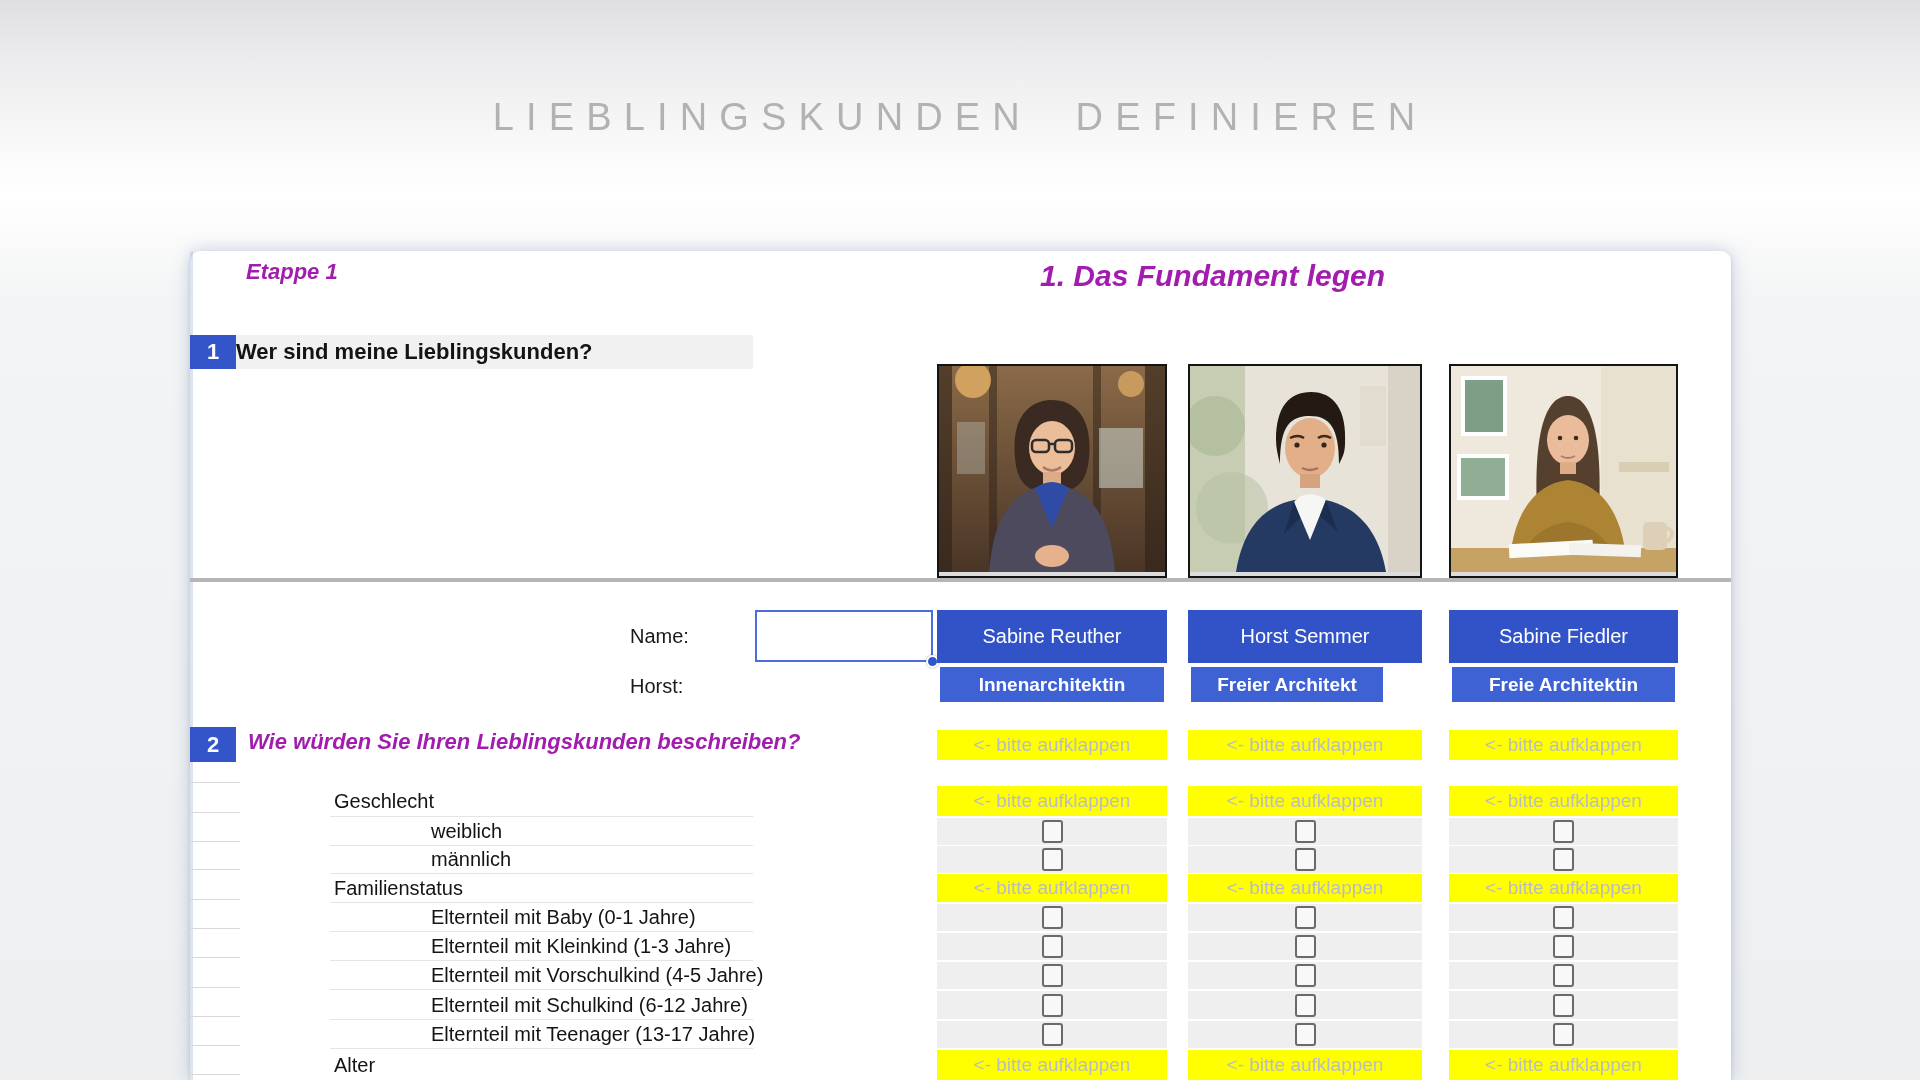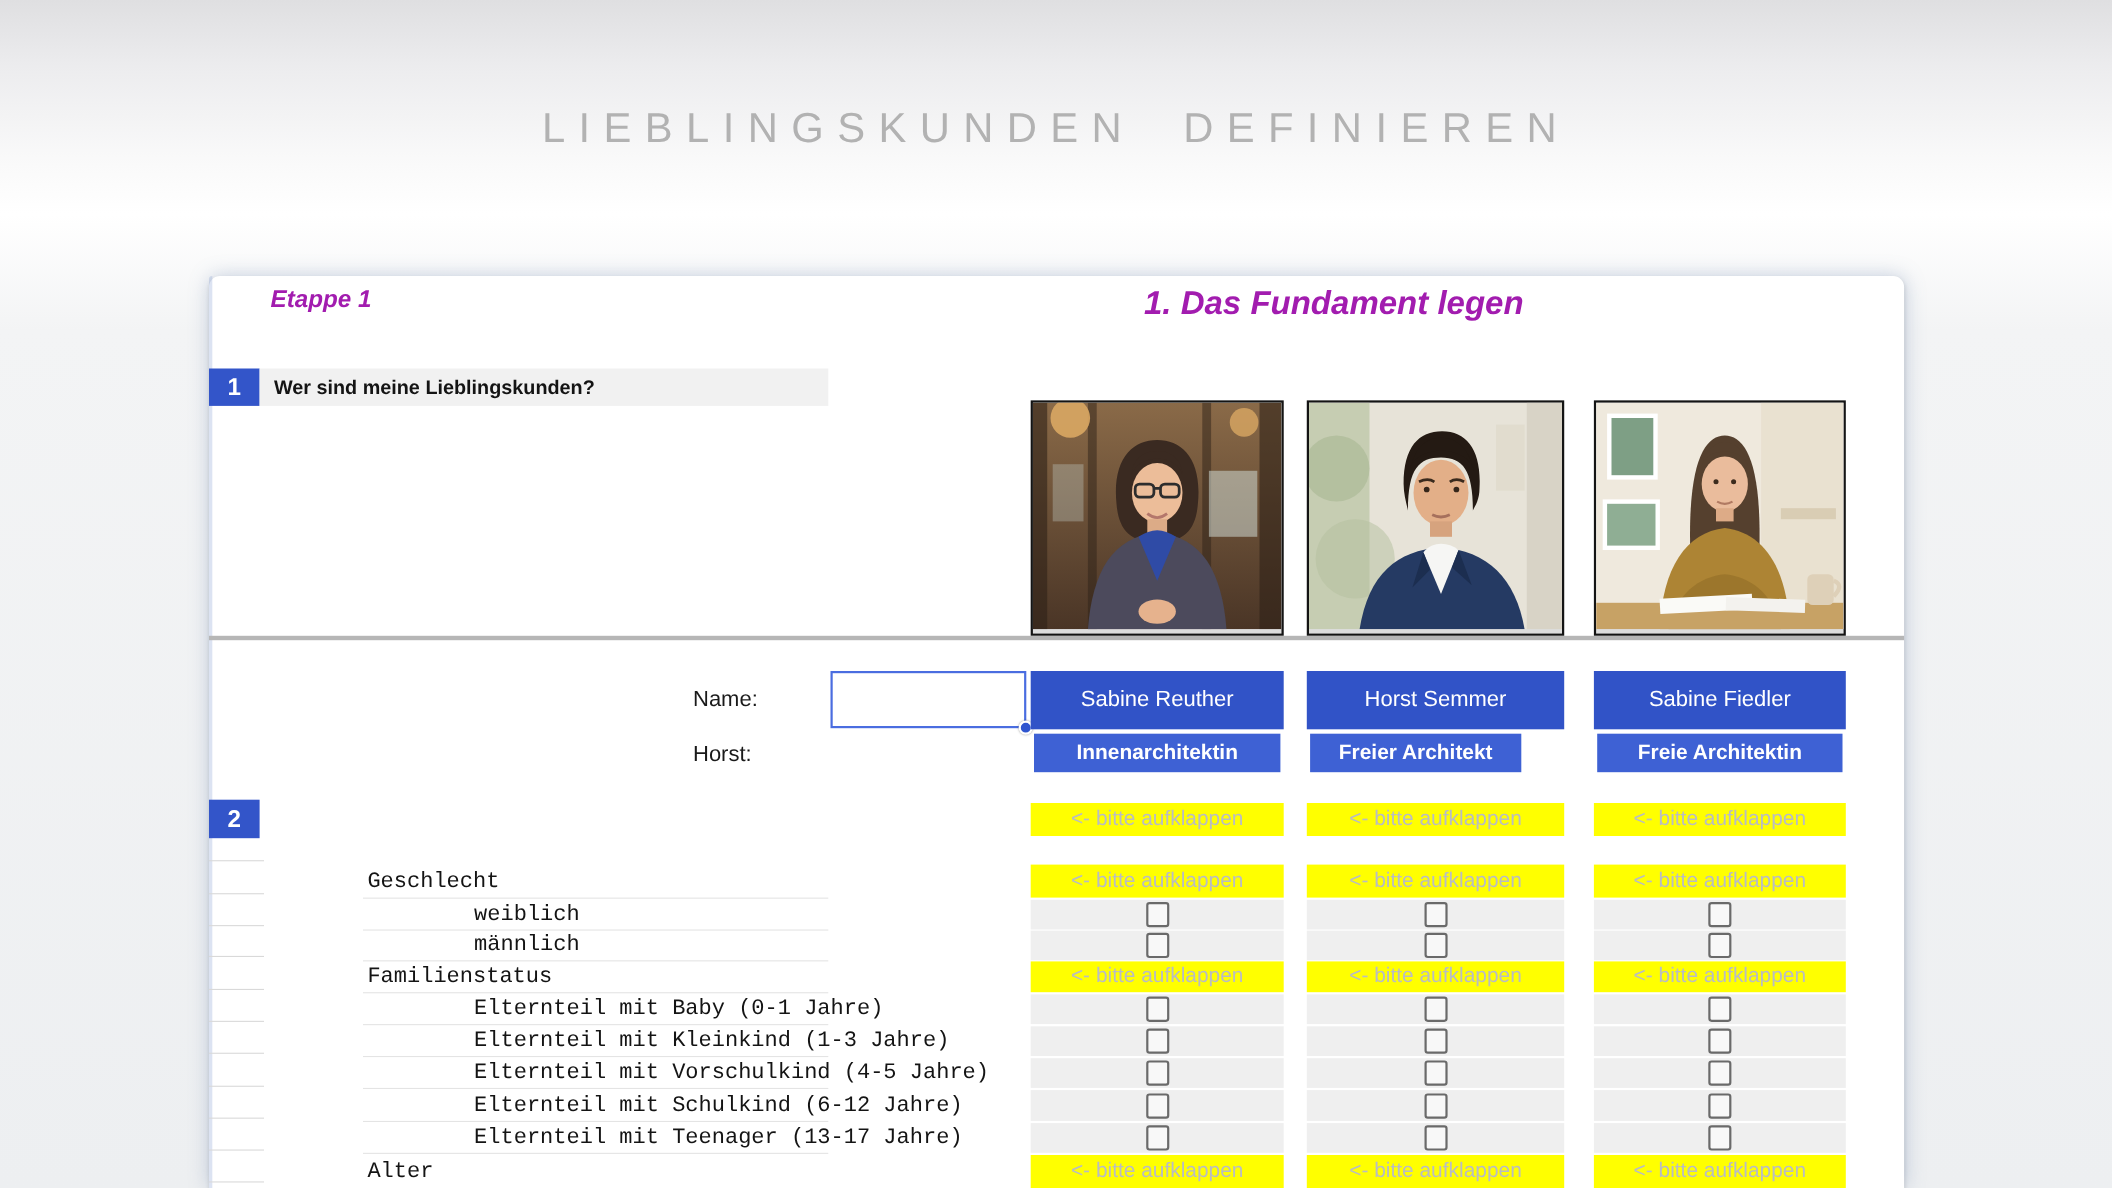--- a/index.html
+++ b/index.html
@@ -10,39 +10,39 @@
   #page-title{position:absolute;left:0;top:96px;width:1920px;text-align:center;
     font-size:38px;font-weight:300;letter-spacing:0.32em;word-spacing:0.55em;color:#b2b2b2;}
   #card{position:absolute;left:190px;top:251px;width:1541px;height:829px;background:#ffffff;
     border-radius:10px 10px 0 0;box-shadow:0 0 18px rgba(100,125,170,.35),0 2px 4px rgba(0,0,0,.12);}
   .blue-text{color:#a21caf;font-weight:600;font-style:italic;}
   .stage{left:56px;top:8px;font-size:22px;}
   .section-title{left:850px;top:8px;font-size:30px;}
   .qbadge{width:46px;background:#3355c9;color:#fff;font-size:22px;font-weight:600;
     text-align:center;display:flex;align-items:center;justify-content:center;}
   .q1bar{left:46px;top:84px;width:517px;height:34px;background:#f1f1f1;display:flex;align-items:center;
-    padding-left:13px;box-sizing:border-box;font-size:18px;font-weight:600;color:#141414;}
+    box-sizing:border-box;font-size:22px;font-weight:600;color:#141414;}
   .photo-frame{top:113px;height:210px;border:2px solid #141414;background:#ddd;overflow:hidden;}
   .photo-frame svg{display:block;}
   #divider{left:0;top:327px;width:1541px;height:4px;background:#b6b6b6;}
   .field-label{width:120px;text-align:left;font-size:20px;color:#1a1a1a;}
   #name-input{left:565px;top:359px;width:178px;height:52px;border:2px solid #4a6de0;background:#fff;
     box-sizing:border-box;font-size:20px;padding:0 8px;outline:none;border-radius:0;}
   #input-handle{left:736px;top:404px;width:13px;height:13px;border-radius:50%;
     background:#2f55cf;border:2px solid #fff;box-sizing:border-box;box-shadow:0 0 2px rgba(0,0,0,.4);}
   .name-box{top:359px;height:53px;background:#3153c7;color:#fff;font-size:20px;font-weight:500;
     display:flex;align-items:center;justify-content:center;}
   .beruf-box{top:416px;height:35px;background:#3e61d4;color:#fff;font-size:19px;font-weight:700;
     display:flex;align-items:center;justify-content:center;}
   .q2text{left:58px;top:478px;font-size:22px;}
   .expander{background:#ffff00;color:#b9bcc3;font-size:19px;font-weight:500;
     display:flex;align-items:center;justify-content:center;white-space:nowrap;overflow:hidden;cursor:pointer;}
   .opt-strip{background:#efefef;display:flex;align-items:center;justify-content:center;}
   .cbox{width:17px;height:19px;border:2.5px solid #6a6a6a;border-radius:3px;background:#f8f8f8;cursor:pointer;}
-  .crit-label{font-size:20px;color:#141414;display:flex;align-items:center;font-family:Liberation Mono, monospace;}
+  .crit-label{font-size:20px;color:#141414;display:flex;align-items:center;}
   .row-line{height:0;border-top:1px solid #e4e4e4;}
   .left-cell-line{left:0;width:50px;height:0;border-top:1px solid #d9d9d9;}
   #card-edge{left:0;top:0;width:3px;height:829px;background:rgba(130,155,210,.28);border-radius:10px 0 0 0;}
 </style>
 </head>
 <body>
 
 <div id="screen">
   <div id="page-title">LIEBLINGSKUNDEN DEFINIEREN</div>
 
@@ -149,20 +149,21 @@
       </div>
 
     <div class="abs field-label" style="left:440px;top:424px;">Horst:</div>
     <div id="beruf-row">
         <div class="abs beruf-box" style="left:750px;width:224px;">Innenarchitektin</div>
         <div class="abs beruf-box" style="left:1001px;width:192px;">Freier Architekt</div>
         <div class="abs beruf-box" style="left:1262px;width:223px;">Freie Architektin</div>
       </div>
 
     <div class="abs qbadge" style="left:0;top:476px;height:35px;">2</div>
+    <div class="abs q2text blue-text">Wie würden Sie Ihren Lieblingskunden beschreiben?</div>
     <div id="q2-expanders">
         <div class="abs expander" style="left:747px;top:479px;width:230px;height:30px;">&lt;- bitte aufklappen</div>
         <div class="abs expander" style="left:998px;top:479px;width:234px;height:30px;">&lt;- bitte aufklappen</div>
         <div class="abs expander" style="left:1259px;top:479px;width:229px;height:30px;">&lt;- bitte aufklappen</div>
       </div>
 
     <div id="left-col">
         <div class="abs left-cell-line" style="top:531px;"></div>
         <div class="abs left-cell-line" style="top:561px;"></div>
         <div class="abs left-cell-line" style="top:590px;"></div>

